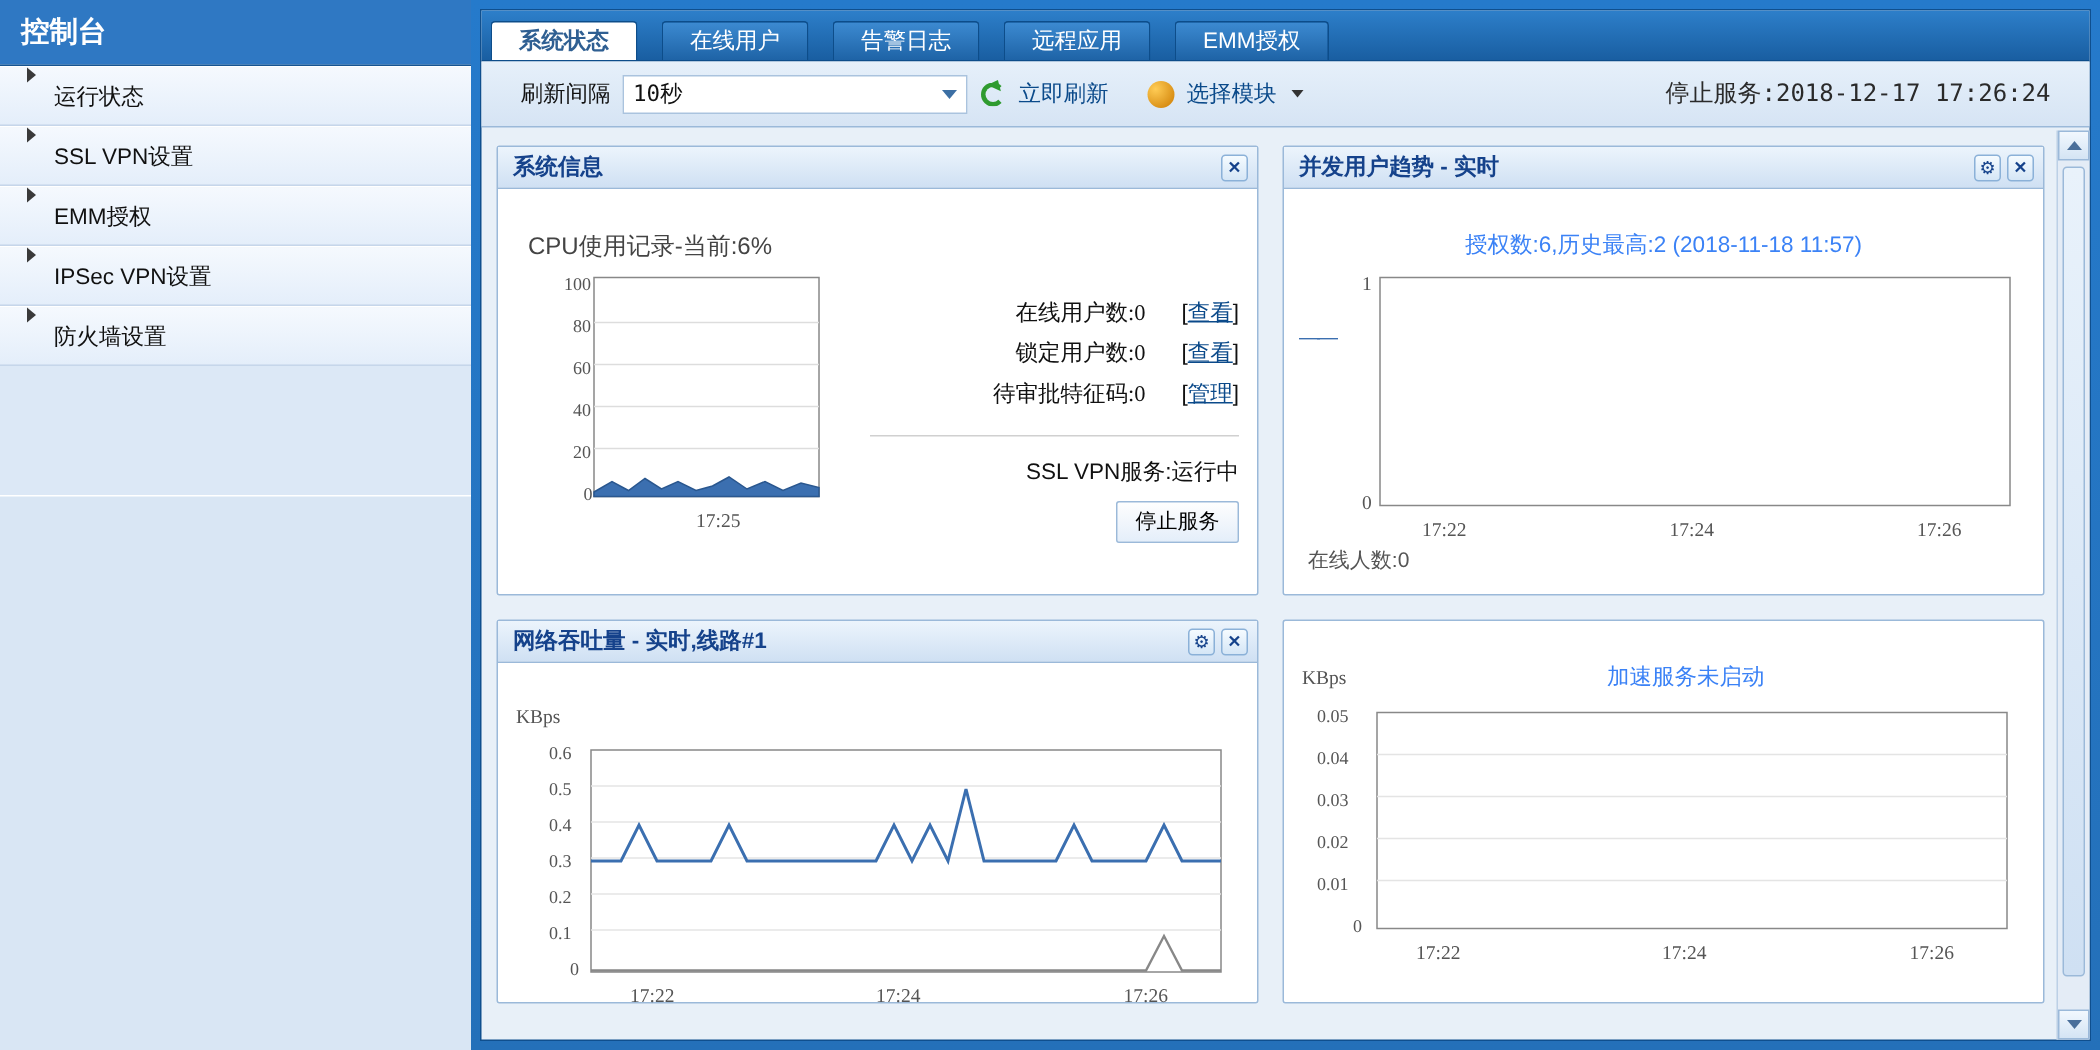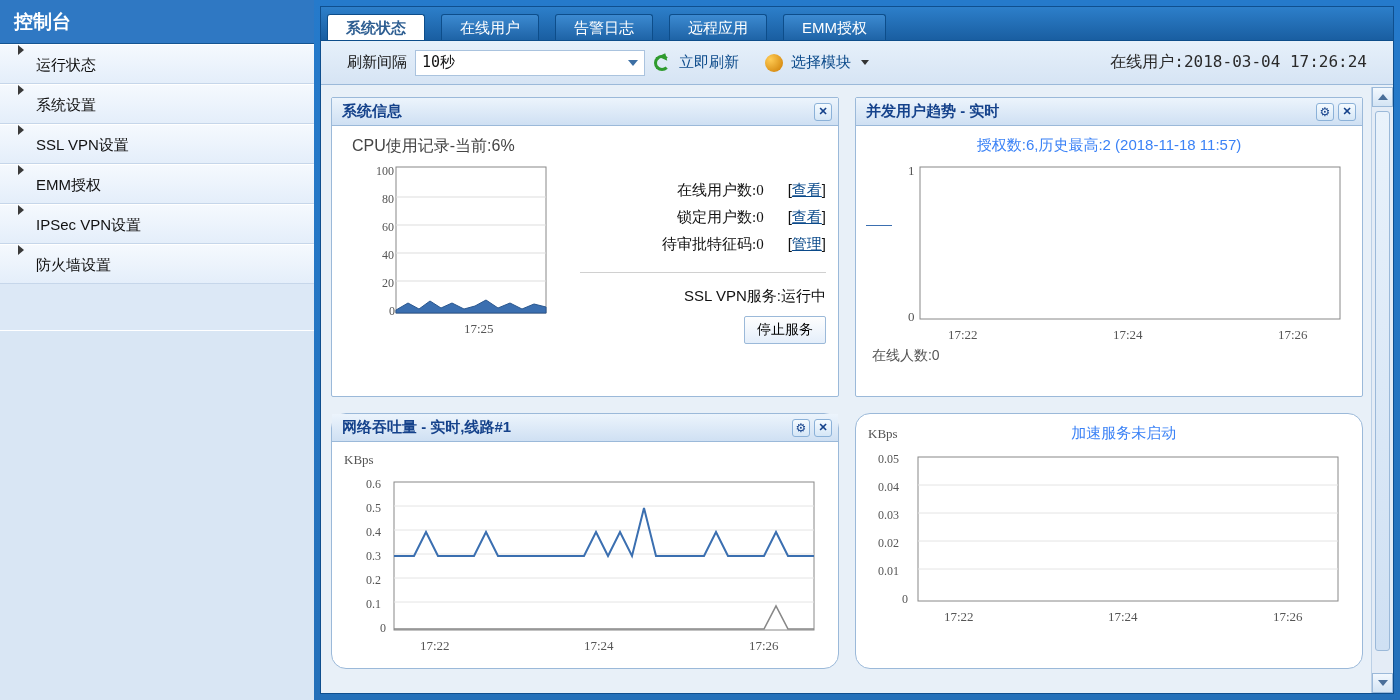--- a/index.html
+++ b/index.html
@@ -69,32 +69,32 @@
   .toolbar .sys-time{margin-left:auto;font-family:"Consolas",monospace;font-size:16px;color:#2a2a2a;}
   .toolbar .dd2{width:0;height:0;border-left:4px solid transparent;border-right:4px solid transparent;border-top:5px solid #333;margin-left:2px;}
 
   
   .dash { position:absolute; left:0; right:0; top:80px; bottom:0;
     overflow:hidden; padding:10px 28px 0 10px; display:flex; flex-wrap:wrap;
     gap:16px; align-content:flex-start;}
   .panel { width:508px; border:1px solid #9bb9d9; background:#fff;
     border-radius:2px;}
   .panel-tall{height:300px;}
-  .panel-short{height:256px;border-radius:15px;}
+  .panel-short{height:256px;}
   .panel-hd{height:28px;display:flex;align-items:center;padding:0 6px 0 10px;
     background:linear-gradient(#ecf4fc,#cfe0f3);border-bottom:1px solid #9bb9d9;}
   .panel-hd .title{font-size:15px;font-weight:bold;color:#15428b;}
   .panel-hd .spacer{flex:1;}
   .tool-btn{width:18px;height:18px;border:1px solid #8bb1d8;border-radius:3px;
     background:linear-gradient(#f5fbff,#d5e6f6);margin-left:4px;cursor:pointer;
     display:flex;align-items:center;justify-content:center;color:#15428b;
     font-family:Arial;}
   .tool-btn.close::before{content:"✕";font-size:11px;font-weight:bold;}
   .tool-btn.gear::before{content:"⚙";font-size:12px;}
-  .panel-body{padding:10px 12px;position:relative;height:calc(100% - 28px);}
+  .panel-body{padding:28px 12px;position:relative;height:calc(100% - 28px);}
 
   
   .sysinfo .cpu-title{font-size:16px;color:#444;margin-left:8px;}
   .sysinfo .row{display:flex;gap:26px;}
   .sysinfo .right{flex:1;padding-top:20px;}
   .sysinfo .info-line{display:flex;justify-content:flex-end;align-items:center;
     gap:24px;padding:4px 0;font-size:15px;}
   .sysinfo .info-line a{color:#0b4a8a;text-decoration:underline;}
   .sysinfo .info-line .lab{font-family:"Consolas","SimSun";white-space:nowrap;}
   .sysinfo hr{border:none;border-top:1px solid #d0d0d0;margin:14px 0;}
@@ -127,24 +127,20 @@
 <body>
 
 <div class="sidebar">
   <div class="sidebar-title">控制台</div>
   <div class="side-item">
     <span class="arrow"></span>
     <span>运行状态</span>
     </div>
   <div class="side-item">
     <span class="arrow"></span>
-    <span>系统设置</span>
-    </div>
-  <div class="side-item">
-    <span class="arrow"></span>
     <span>SSL VPN设置</span>
     </div>
   <div class="side-item">
     <span class="arrow"></span>
     <span>EMM授权</span>
     </div>
   <div class="side-item">
     <span class="arrow"></span>
     <span>IPSec VPN设置</span>
     </div>
@@ -172,21 +168,21 @@
       <span>10秒</span>
       <span class="dd"></span>
     </div>
     <span class="icon refresh-icon"></span>
     <a>立即刷新</a>
     <span style="width:10px"></span>
     <span class="icon module-icon"></span>
     <a>选择模块</a>
     <span class="dd2"></span>
     <span class="sys-time">
-      <span>在线用户:</span><span>2018-03-04 17:26:24</span>
+      <span>停止服务:</span><span>2018-12-17 17:26:24</span>
     </span>
   </div>
 
   <div class="dash">
 
     <div class="panel panel-tall sysinfo">
       <div class="panel-hd">
         <span class="title">系统信息</span>
         <span class="spacer"></span>
         <span class="tool-btn close"></span>

